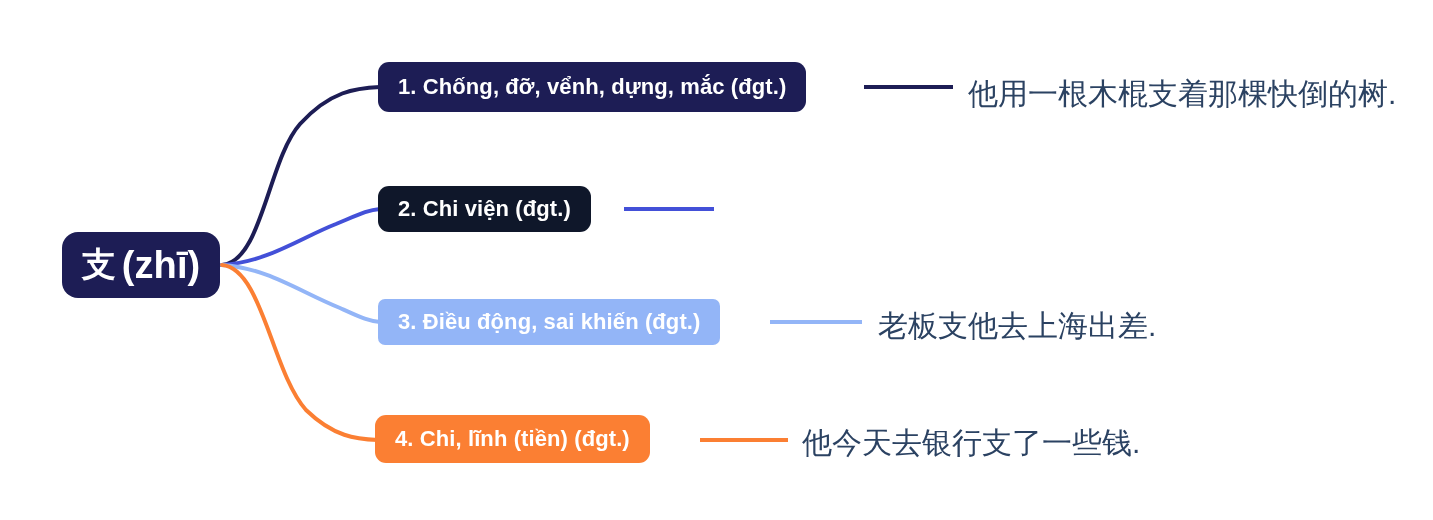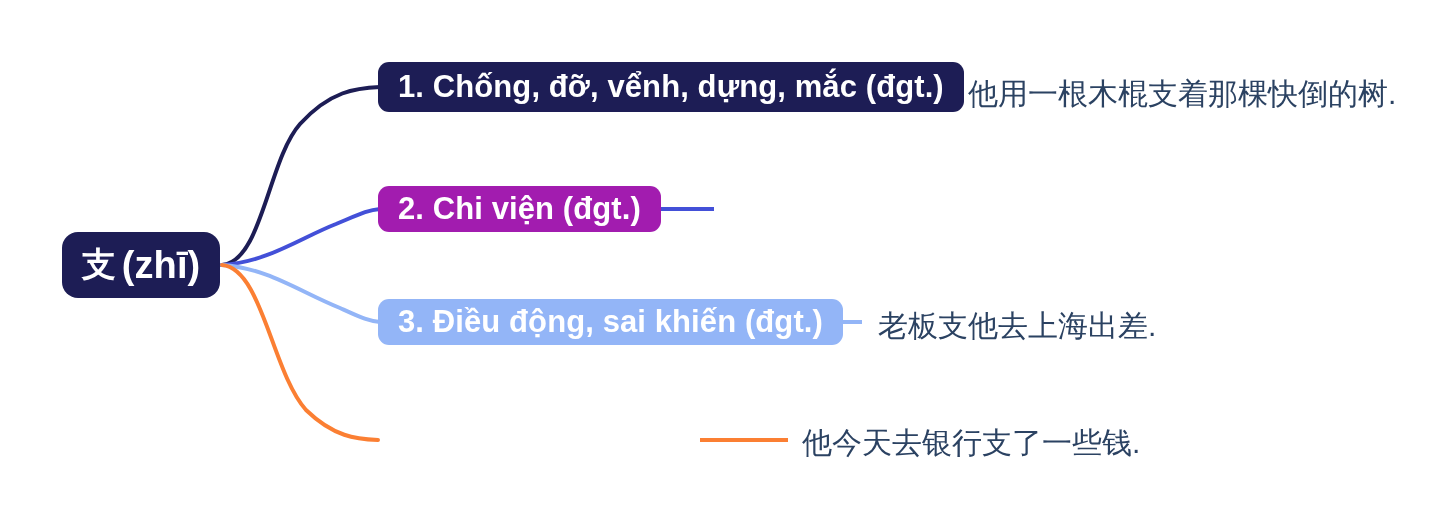--- a/index.html
+++ b/index.html
@@ -46,39 +46,40 @@
   #root-node .han {
     font-size: 34px;
     margin-right: 6px;
   }
   #root-node .pinyin {
     font-size: 38px;
   }
   .branch-node {
     border-radius: 11px;
     padding: 0 20px;
-    font-size: 31px;
+    font-size: 22px;
   }
   #branch-node-1 {
     left: 378px;
     top: 62px;
     height: 50px;
     background: #1d1d55;
   }
   #branch-node-2 {
     left: 378px;
     top: 186px;
     height: 46px;
-    background: #a21caf;
+    background: #0f172a;
   }
   #branch-node-3 {
     left: 378px;
     top: 299px;
     height: 46px;
     background: #93b5f7;
+    border-radius: 7px;
   }
   #branch-node-4 {
     left: 375px;
     top: 415px;
     height: 48px;
     background: #fb7f33;
   }
   .example {
     position: absolute;
     color: #2b4262;
@@ -116,18 +117,21 @@
 
   <div class="node branch-node" id="branch-node-1">
     <span>1. Chống, đỡ, vểnh, dựng, mắc (đgt.)</span>
   </div>
   <div class="node branch-node" id="branch-node-2">
     <span>2. Chi viện (đgt.)</span>
   </div>
   <div class="node branch-node" id="branch-node-3">
     <span>3. Điều động, sai khiến (đgt.)</span>
   </div>
+  <div class="node branch-node" id="branch-node-4">
+    <span>4. Chi, lĩnh (tiền) (đgt.)</span>
+  </div>
 
   <div class="example" id="example-1">他用一根木棍支着那棵快倒的树.</div>
   <div class="example" id="example-3">老板支他去上海出差.</div>
   <div class="example" id="example-4">他今天去银行支了一些钱.</div>
 
 </div>
 
 </body></html>

